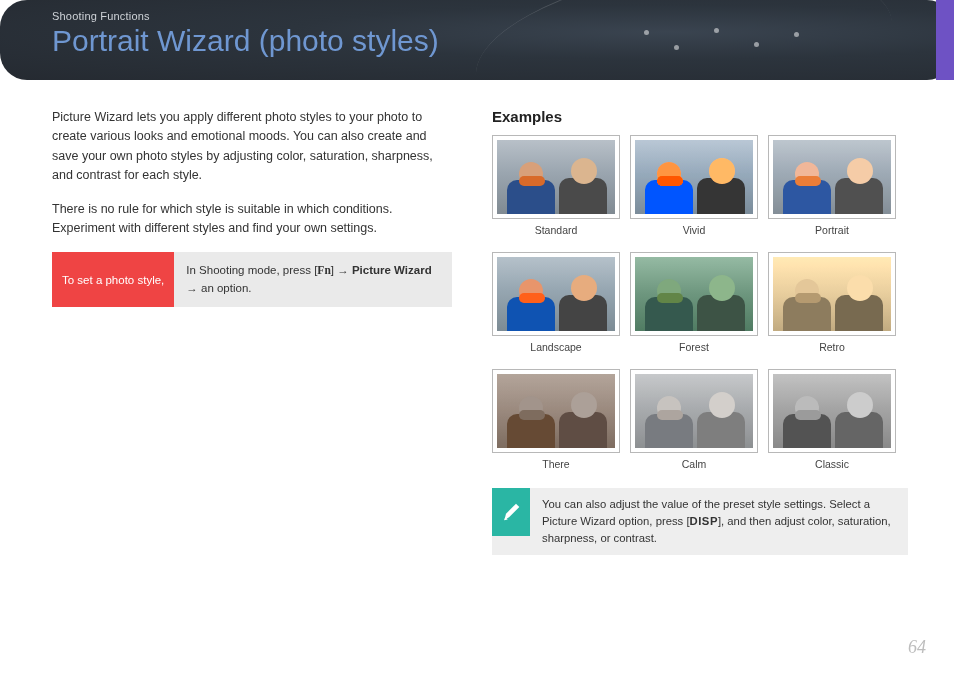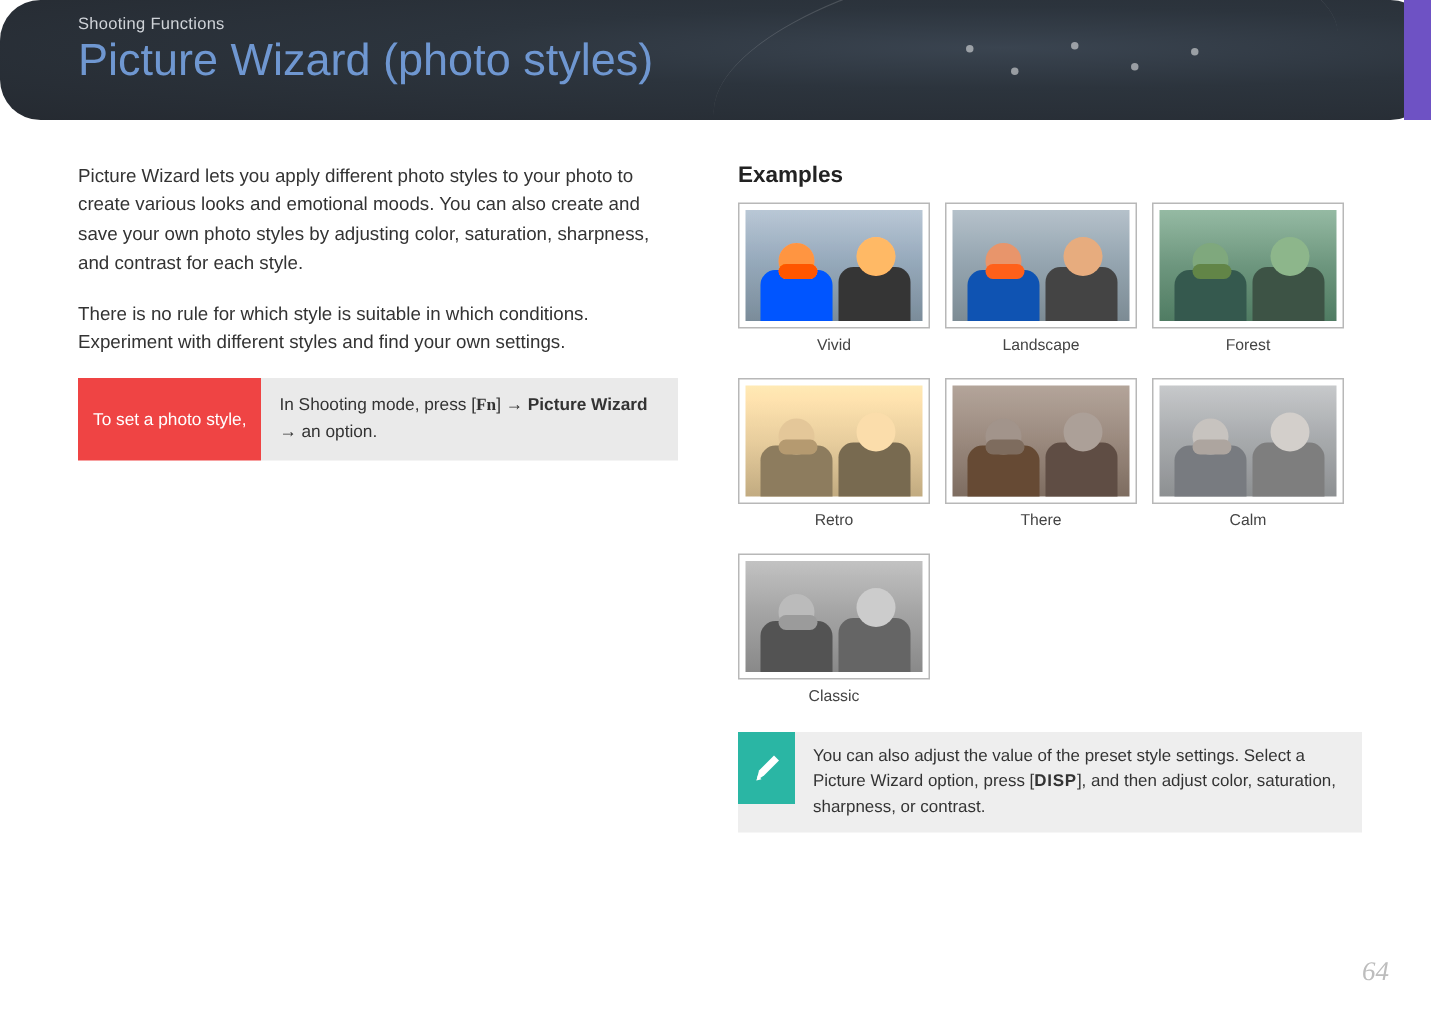--- a/index.html
+++ b/index.html
@@ -137,51 +137,75 @@
 <div class="banner">
   <div class="swoosh"></div>
   <div class="dots">
     <span style="left:10px;top:10px"></span>
       <span style="left:40px;top:25px"></span>
     <span style="left:80px;top:8px"></span>
       <span style="left:120px;top:22px"></span>
     <span style="left:160px;top:12px"></span>
   </div>
   <div class="section-label">Shooting Functions</div>
-  <div class="page-title">Picture Wizard (photo styles)</div>
+  <div class="page-title">Portrait Wizard (photo styles)</div>
   <div class="side-tab"></div>
 </div>
 
 <div class="content">
   <div class="col-left">
     <p class="para">Picture Wizard lets you apply different photo styles to your photo to create various looks and emotional moods. You can also create and save your own photo styles by adjusting color, saturation, sharpness, and contrast for each style.</p>
     <p class="para">There is no rule for which style is suitable in which conditions. Experiment with different styles and find your own settings.</p>
 
     <div class="instruction">
       <div class="inst-label">To set a photo style,</div>
       <div class="inst-body">
         <span>In Shooting mode, press [</span><span class="fn">Fn</span><span>] → </span><span class="strong">Picture Wizard</span><span> → an option.</span>
       </div>
     </div>
   </div>
 
   <div class="col-right">
     <div class="examples-title">Examples</div>
     <div class="grid" id="examples-grid">
         <div class="cell">
+          <div class="thumb f-standard">
+            <div class="thumb-inner">
+              <div class="b1"></div>
+              <div class="b2"></div>
+              <div class="p1"></div>
+              <div class="p2"></div>
+              <div class="scarf"></div>
+            </div>
+          </div>
+          <div class="cap">Standard</div>
+        </div>
+        <div class="cell">
           <div class="thumb f-vivid">
             <div class="thumb-inner">
               <div class="b1"></div>
               <div class="b2"></div>
               <div class="p1"></div>
               <div class="p2"></div>
               <div class="scarf"></div>
             </div>
           </div>
           <div class="cap">Vivid</div>
+        </div>
+        <div class="cell">
+          <div class="thumb f-portrait">
+            <div class="thumb-inner">
+              <div class="b1"></div>
+              <div class="b2"></div>
+              <div class="p1"></div>
+              <div class="p2"></div>
+              <div class="scarf"></div>
+            </div>
+          </div>
+          <div class="cap">Portrait</div>
         </div>
         <div class="cell">
           <div class="thumb f-landscape">
             <div class="thumb-inner">
               <div class="b1"></div>
               <div class="b2"></div>
               <div class="p1"></div>
               <div class="p2"></div>
               <div class="scarf"></div>
             </div>

